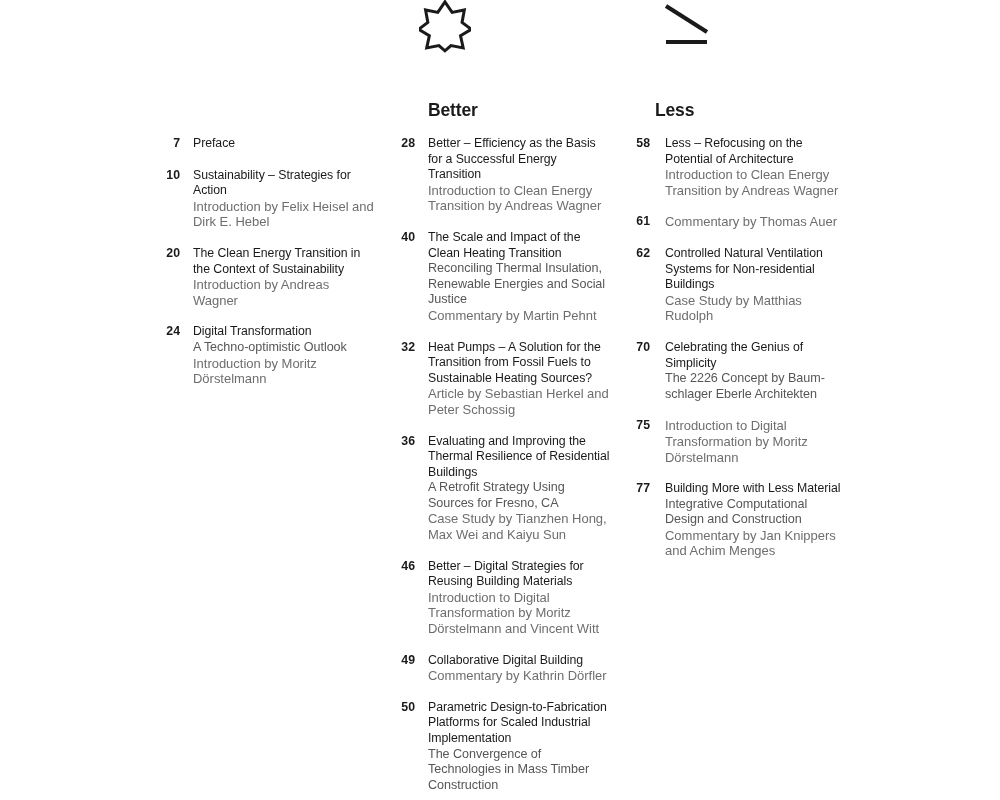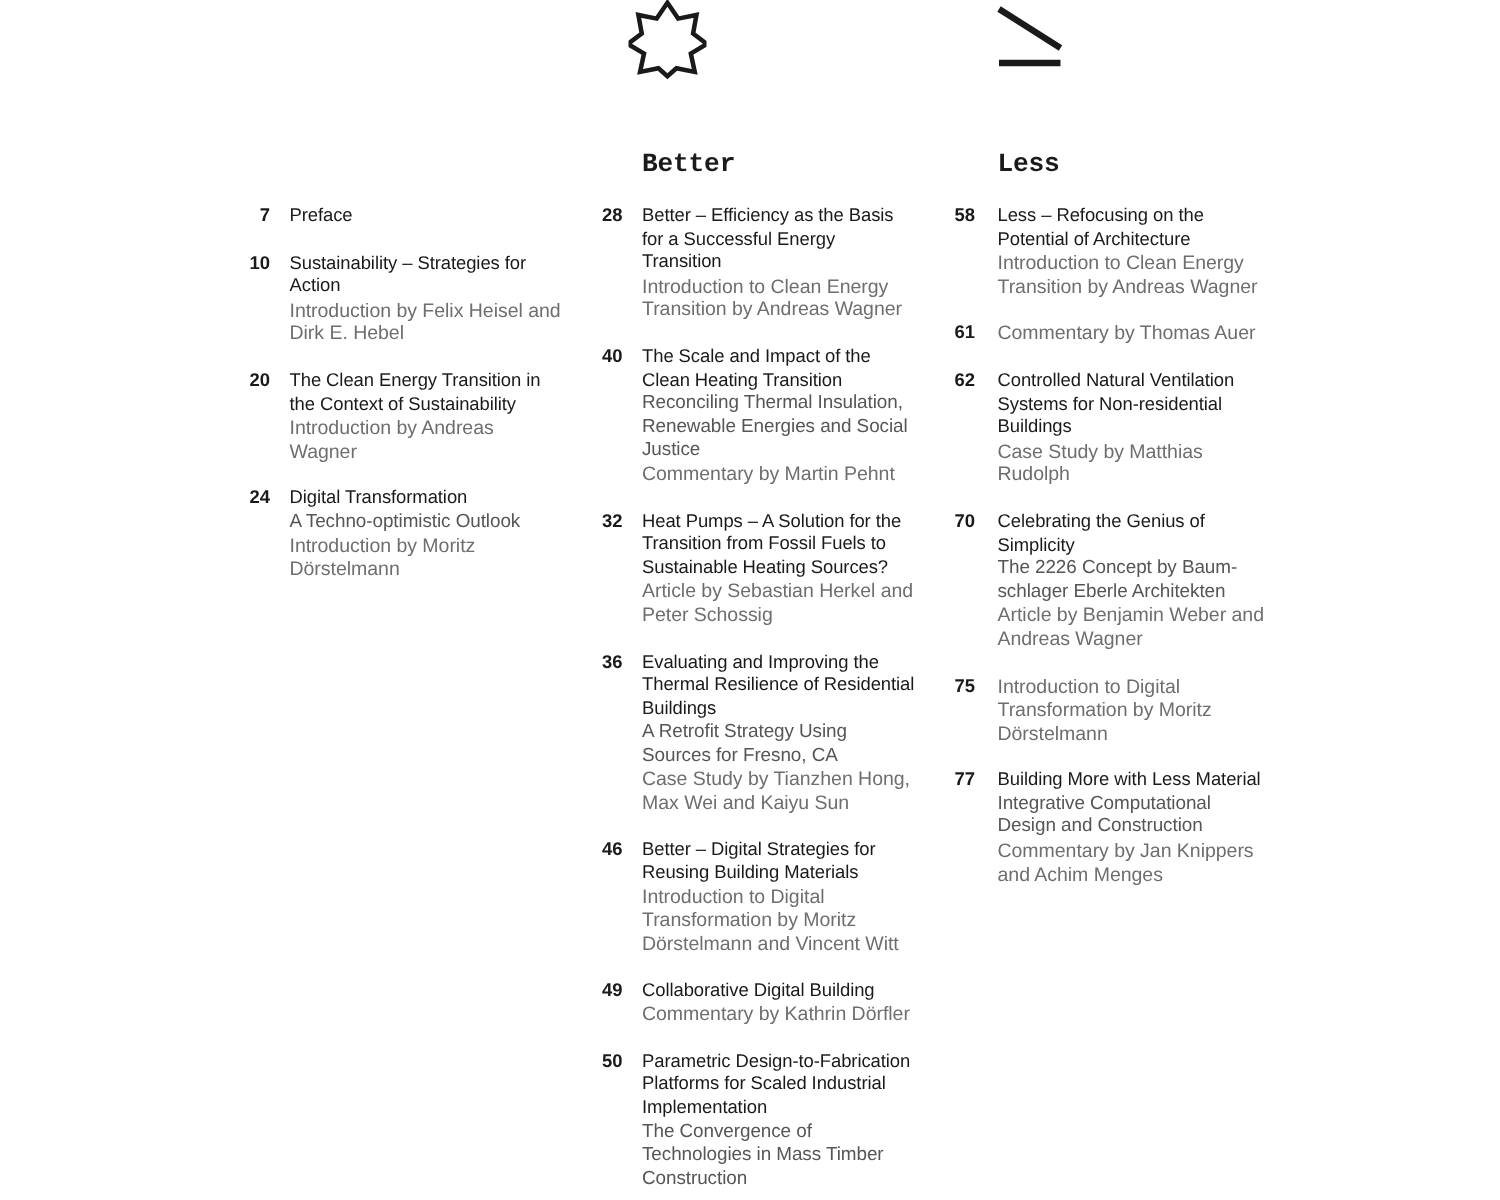--- a/index.html
+++ b/index.html
@@ -42,23 +42,22 @@
   
   .section-heading {
     position: absolute;
     top: 100px;
     left: 33px;
     font-size: 17.5px;
     font-weight: bold;
     color: #1a1a1a;
     letter-spacing: -0.15px;
     line-height: 1.2;
-    font-family: Liberation Mono, monospace;
-  }
-  .col-right .section-heading { left: 35px; }
+  }
+  .col-right .section-heading { left: 25px; }
 
   
   .entries {
     position: absolute;
     top: 136px;
     left: 0;
     width: 100%;
   }
   .entry {
     display: flex;
@@ -234,21 +233,20 @@
           <div class="entry-body">
             <div class="entry-title">Controlled Natural Ventilation Systems for Non-residential Buildings</div>
             <div class="entry-byline">Case Study by Matthias Rudolph</div>
           </div>
         </div>
         <div class="entry">
           <div class="entry-page">70</div>
           <div class="entry-body">
             <div class="entry-title">Celebrating the Genius of Simplicity</div>
             <div class="entry-subtitle">The 2226 Concept by Baum­schlager Eberle Architekten</div>
-            <div class="entry-byline">Article by Benjamin Weber and Andreas Wagner</div>
           </div>
         </div>
         <div class="entry">
           <div class="entry-page">75</div>
           <div class="entry-body">
             <div class="entry-byline">Introduction to Digital Transformation by Moritz Dörstelmann</div>
           </div>
         </div>
         <div class="entry">
           <div class="entry-page">77</div>

